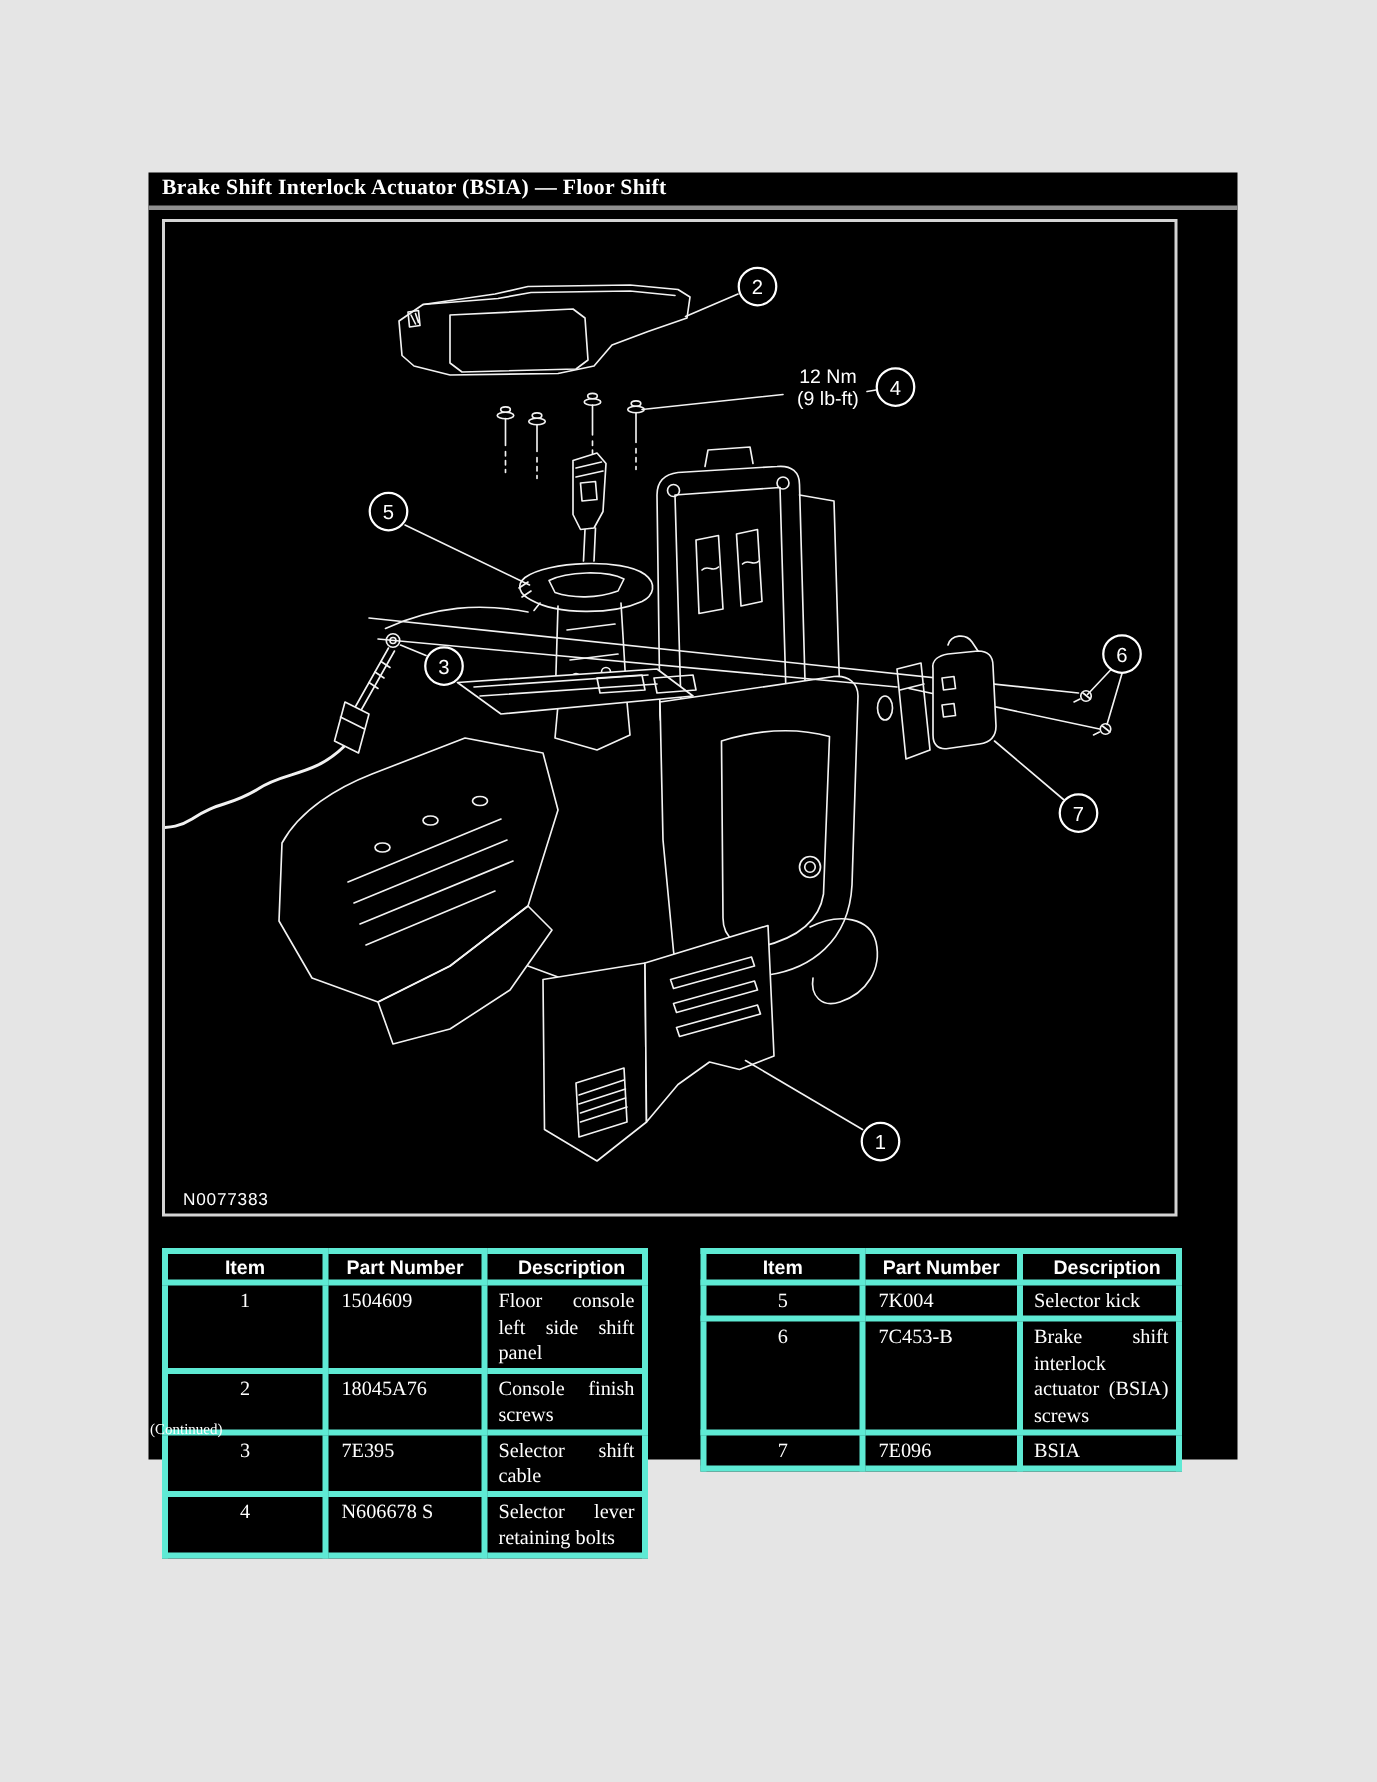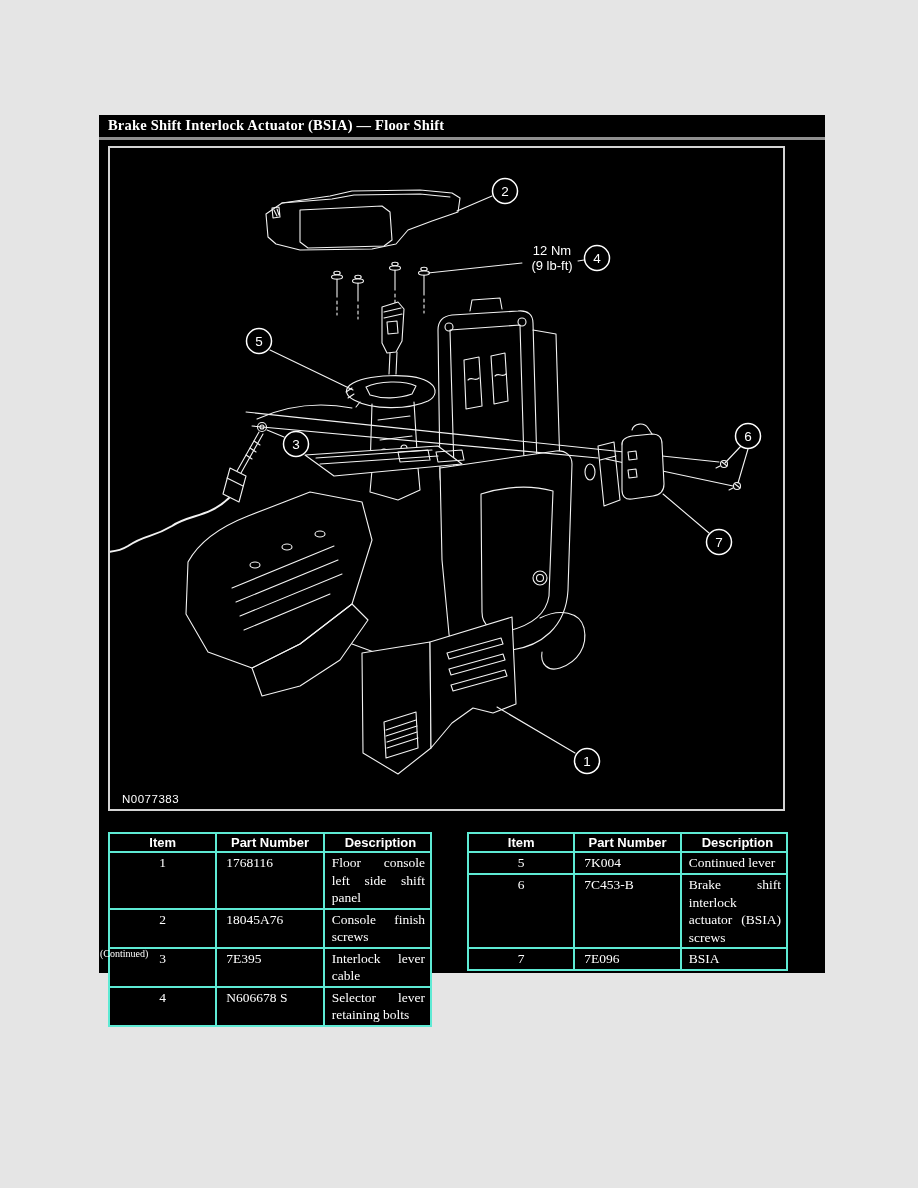--- a/index.html
+++ b/index.html
@@ -16,21 +16,21 @@
                font-family:"Liberation Serif",serif;font-size:13.5px;table-layout:fixed;}
   #table-left{left:9px;top:717px;width:324px;}
   #table-right{left:368px;top:717px;width:321px;}
   .parts-table th{font-family:"Liberation Sans",sans-serif;font-weight:bold;font-size:13px;
                   height:15px;padding:1px 4px;text-align:center;}
   .parts-table th.desc{text-align:left;padding-left:20px;}
   .parts-table td{padding:1px 5px;vertical-align:top;line-height:1.3;}
   .parts-table td.item{text-align:center;width:36px;}
   .parts-table td.part{width:102px;padding-left:9px;}
   .parts-table td.desc{width:176px;padding-left:7px;text-align:justify;}
-  .parts-table th,.parts-table td{border:2px solid #5eead4;}
+  .parts-table th,.parts-table td{border:4px solid #5eead4;}
   .row-single td{height:18px;}
   .continued{position:absolute;left:1px;top:833px;color:#fff;font-size:10px;
              font-family:"Liberation Serif",serif;}
   
   .art{stroke:#f2f2f2;stroke-width:1.1;fill:none;stroke-linejoin:round;stroke-linecap:round;}
   .artf{stroke:#f2f2f2;stroke-width:1.1;fill:#000;stroke-linejoin:round;}
   .thick{stroke-width:2;}
   .dash{stroke-dasharray:3 3;}
   .callout-circle{fill:#000;stroke:#fff;stroke-width:1.5;}
   .callout-num{fill:#fff;font-family:"Liberation Sans",sans-serif;font-size:13.5px;}
@@ -214,52 +214,52 @@
 
     <table class="parts-table" id="table-left">
       <tbody>
           <tr>
         <th>Item</th>
         <th>Part Number</th>
         <th class="desc">Description</th>
       </tr>
       <tr>
         <td class="item">1</td>
-        <td class="part">1768116</td>
+        <td class="part">1504609</td>
         <td class="desc">Floor console left side shift panel</td>
       </tr>
       <tr class="row-single">
         <td class="item">2</td>
         <td class="part">18045A76</td>
         <td class="desc">Console finish screws</td>
       </tr>
       <tr class="row-single">
         <td class="item">3</td>
         <td class="part">7E395</td>
-        <td class="desc">Interlock lever cable</td>
+        <td class="desc">Selector shift cable</td>
       </tr>
       <tr class="row-single">
         <td class="item">4</td>
         <td class="part">N606678 S</td>
         <td class="desc">Selector lever retaining bolts</td>
       </tr>
     </tbody>
       </table>
 
     <table class="parts-table" id="table-right">
       <tbody>
           <tr>
         <th>Item</th>
         <th>Part Number</th>
         <th class="desc">Description</th>
       </tr>
       <tr class="row-single">
         <td class="item">5</td>
         <td class="part">7K004</td>
-        <td class="desc">Continued lever</td>
+        <td class="desc">Selector kick</td>
       </tr>
       <tr>
         <td class="item">6</td>
         <td class="part">7C453-B</td>
         <td class="desc">Brake shift interlock actuator (BSIA) screws</td>
       </tr>
       <tr class="row-single">
         <td class="item">7</td>
         <td class="part">7E096</td>
         <td class="desc">BSIA</td>

